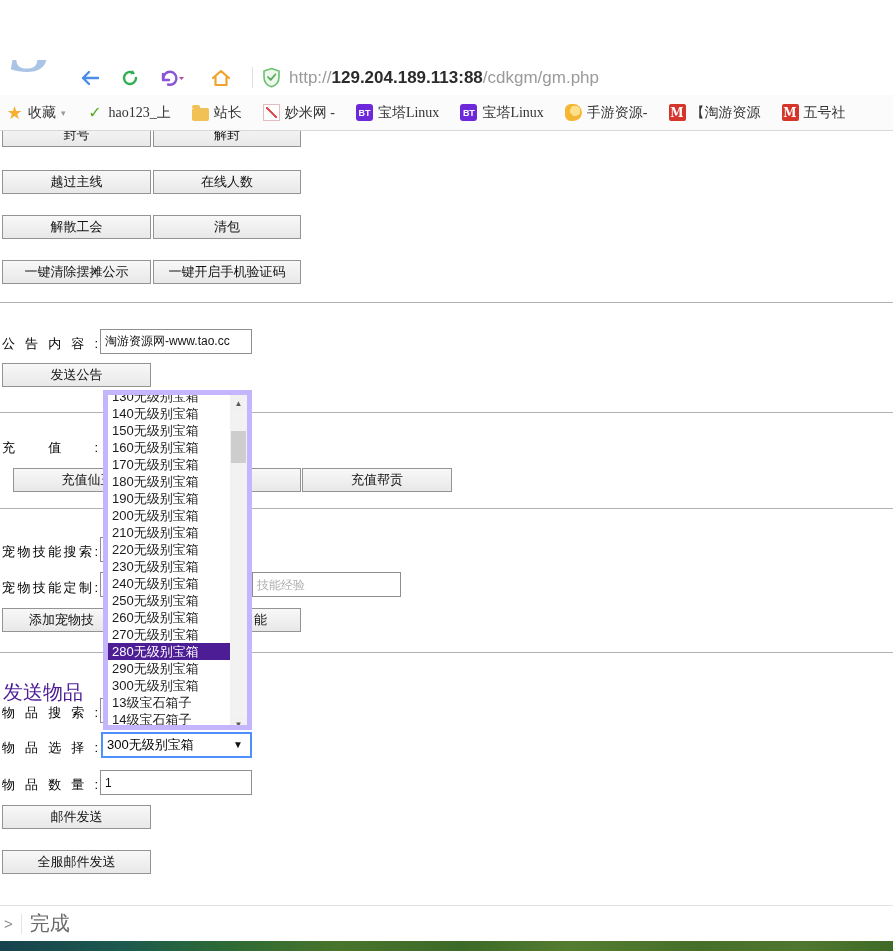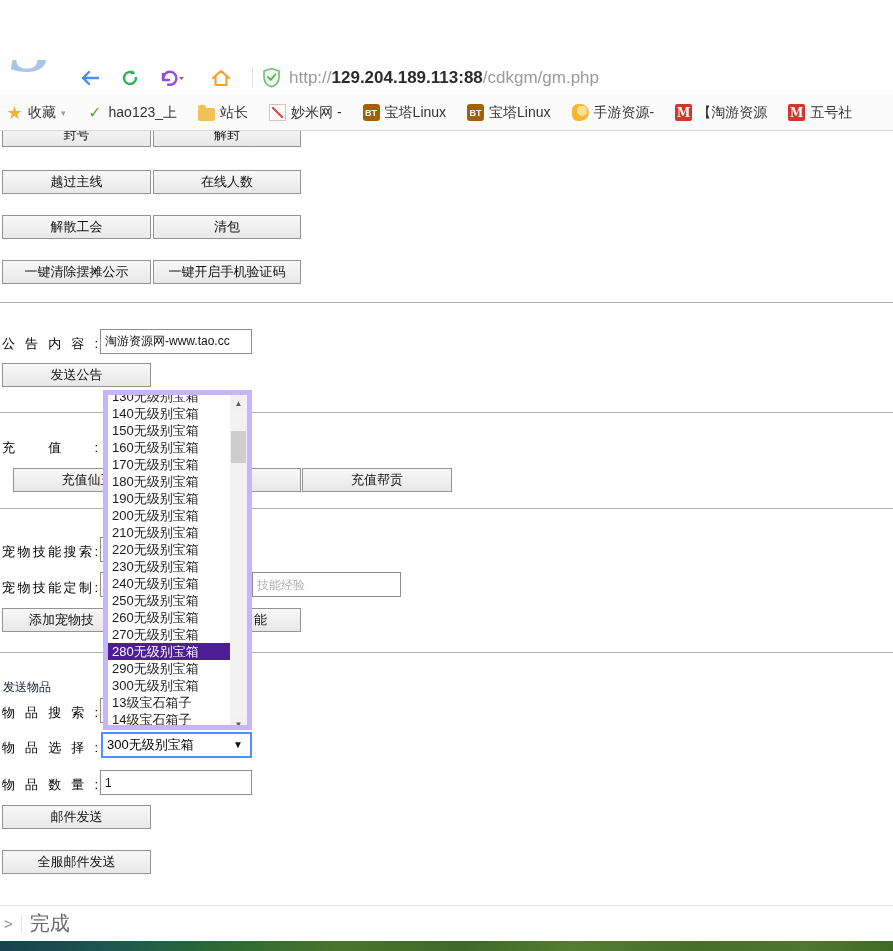--- a/index.html
+++ b/index.html
@@ -17,38 +17,38 @@
   .tab-active { left:74px; width:238px; background:#fff; color:#222;
           clip-path:polygon(17px 0, calc(100% - 17px) 0, 100% 100%, 0 100%); }
   .tab-inactive { left:316px; width:238px; background:#a9cef4; color:#20344c;
           clip-path:polygon(17px 0, calc(100% - 17px) 0, 100% 100%, 0 100%); }
   .tab-title { font-size:14px; flex:1; white-space:nowrap; overflow:hidden; }
   .tab-close { font-size:16px; color:#55606e; cursor:default; }
   .doc-ico { width:14px; height:16px; background:#848b94; border-radius:2px;
           display:inline-block; position:relative; flex:0 0 auto; }
   .doc-ico::before { content:""; position:absolute; left:3px; right:3px; top:4px; height:8px;
           background:repeating-linear-gradient(#fff 0 1.5px, transparent 1.5px 4px); }
-  .bt-ico { width:17px; height:17px; background:#a16207; border-radius:3px; color:#fff;
+  .bt-ico { width:17px; height:17px; background:#6d28d9; border-radius:3px; color:#fff;
           font-size:9px; font-weight:700; display:inline-flex; align-items:center; justify-content:center; flex:0 0 auto; }
   .newtab { position:absolute; left:566px; top:19px; width:34px; height:28px; background:#bedbf9;
           transform:skewX(-16deg); border-radius:4px; }
 
   .toolbar { position:absolute; left:0; top:60px; width:893px; height:35px; background:#fff; z-index:20; }
   .nav-ic { position:absolute; top:0; height:35px; display:flex; align-items:center; justify-content:center; }
   .sep-v { position:absolute; left:252px; top:7px; height:21px; width:1px; background:#e0e0e0; }
   .urlbox { position:absolute; left:262px; top:0; height:35px; display:flex; align-items:center; gap:8px; }
   .url-text { font-size:17px; white-space:nowrap; }
   .url-scheme,.url-path { color:#9a9a9a; }
   .url-host { color:#2b2b2b; font-weight:700; }
 
   .bookmarks { position:absolute; left:0; top:95px; width:893px; height:36px; background:#fbfbfb;
           border-bottom:1px solid #d8d8d8; display:flex; align-items:center; gap:21px; padding:0 6px;
           z-index:20; overflow:hidden; }
   .bm { display:flex; align-items:center; gap:5px; white-space:nowrap; flex:0 0 auto; }
-  .bl { font-size:14px; color:#333; }
+  .bl { font-size:14px; color:#333;font-family:Liberation Serif, serif; }
   .caret { font-size:9px; color:#999; }
   .bi { width:17px; height:17px; flex:0 0 auto; display:inline-flex; align-items:center; justify-content:center; }
   .star-icon { color:#f5b033; font-size:18px; }
   .star-icon::before { content:"★"; }
   .hao123-icon { color:#57a821; font-size:16px; font-weight:700; }
   .hao123-icon::before { content:"✓"; }
   .folder-icon { background:#f2c155; border-radius:2px; height:13px; margin-top:3px; position:relative; }
   .folder-icon::before { content:""; position:absolute; top:-3px; left:0; width:8px; height:3px;
           background:#f2c155; border-radius:2px 2px 0 0; }
   .chart-icon { background:#fff; border:1px solid #e3bdbd; position:relative; }
@@ -64,21 +64,21 @@
   .content { position:absolute; left:0; top:0; width:893px; height:905px; background:#fff; z-index:1; }
   .btn { position:absolute; height:24px; background:linear-gradient(#f8f8f8,#e8e8e8);
           border:1px solid #949494; font-size:13px; color:#111; text-align:center; line-height:22px;
           font-family:inherit; }
   .flabel { position:absolute; width:96px; font-size:13px; color:#000;
           text-align:justify; text-align-last:justify; }
   .tinput { position:absolute; height:25px; border:1px solid #8e8e8e; background:#fff;
           font-size:12px; color:#111; padding:0 4px; font-family:inherit; }
   .tinput::placeholder { color:#aeaeae; }
   .hr { position:absolute; left:0; width:893px; height:1px; background:#b2b2b2; }
-  .heading { position:absolute; left:3px; font-size:12px; color:#0f172a; }
+  .heading { position:absolute; left:3px; font-size:20px; color:#4c1d95; }
 
   
   .dd { position:absolute; left:103px; top:390px; width:149px; height:340px; background:#fff;
           border:5px solid #c4b5fd; z-index:10; overflow:hidden; }
   .dd-list { position:absolute; left:0; top:-7px; right:17px; }
   .dd-item { height:17px; line-height:17px; font-size:13px; color:#1a1a1a; padding-left:4px; white-space:nowrap; }
   .dd-item.sel { background:#4c1d95; color:#fff; }
   .dd-sb { position:absolute; top:0; right:0; width:17px; height:338px; background:#f2f2f2; }
   .dd-arrow { position:absolute; left:0; width:17px; height:17px; background:#f1f1f1; color:#5a5a5a;
           font-size:8px; text-align:center; line-height:17px; }

